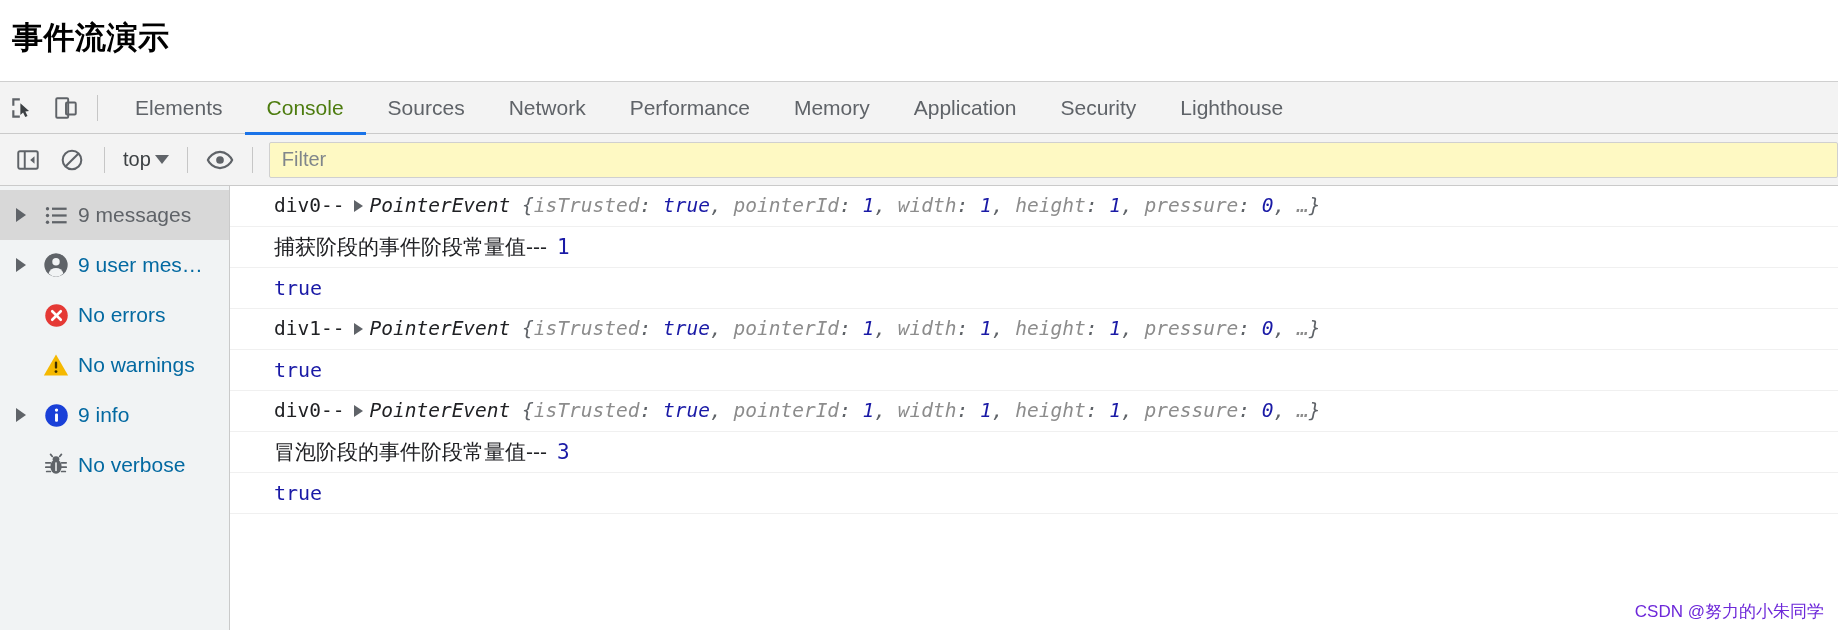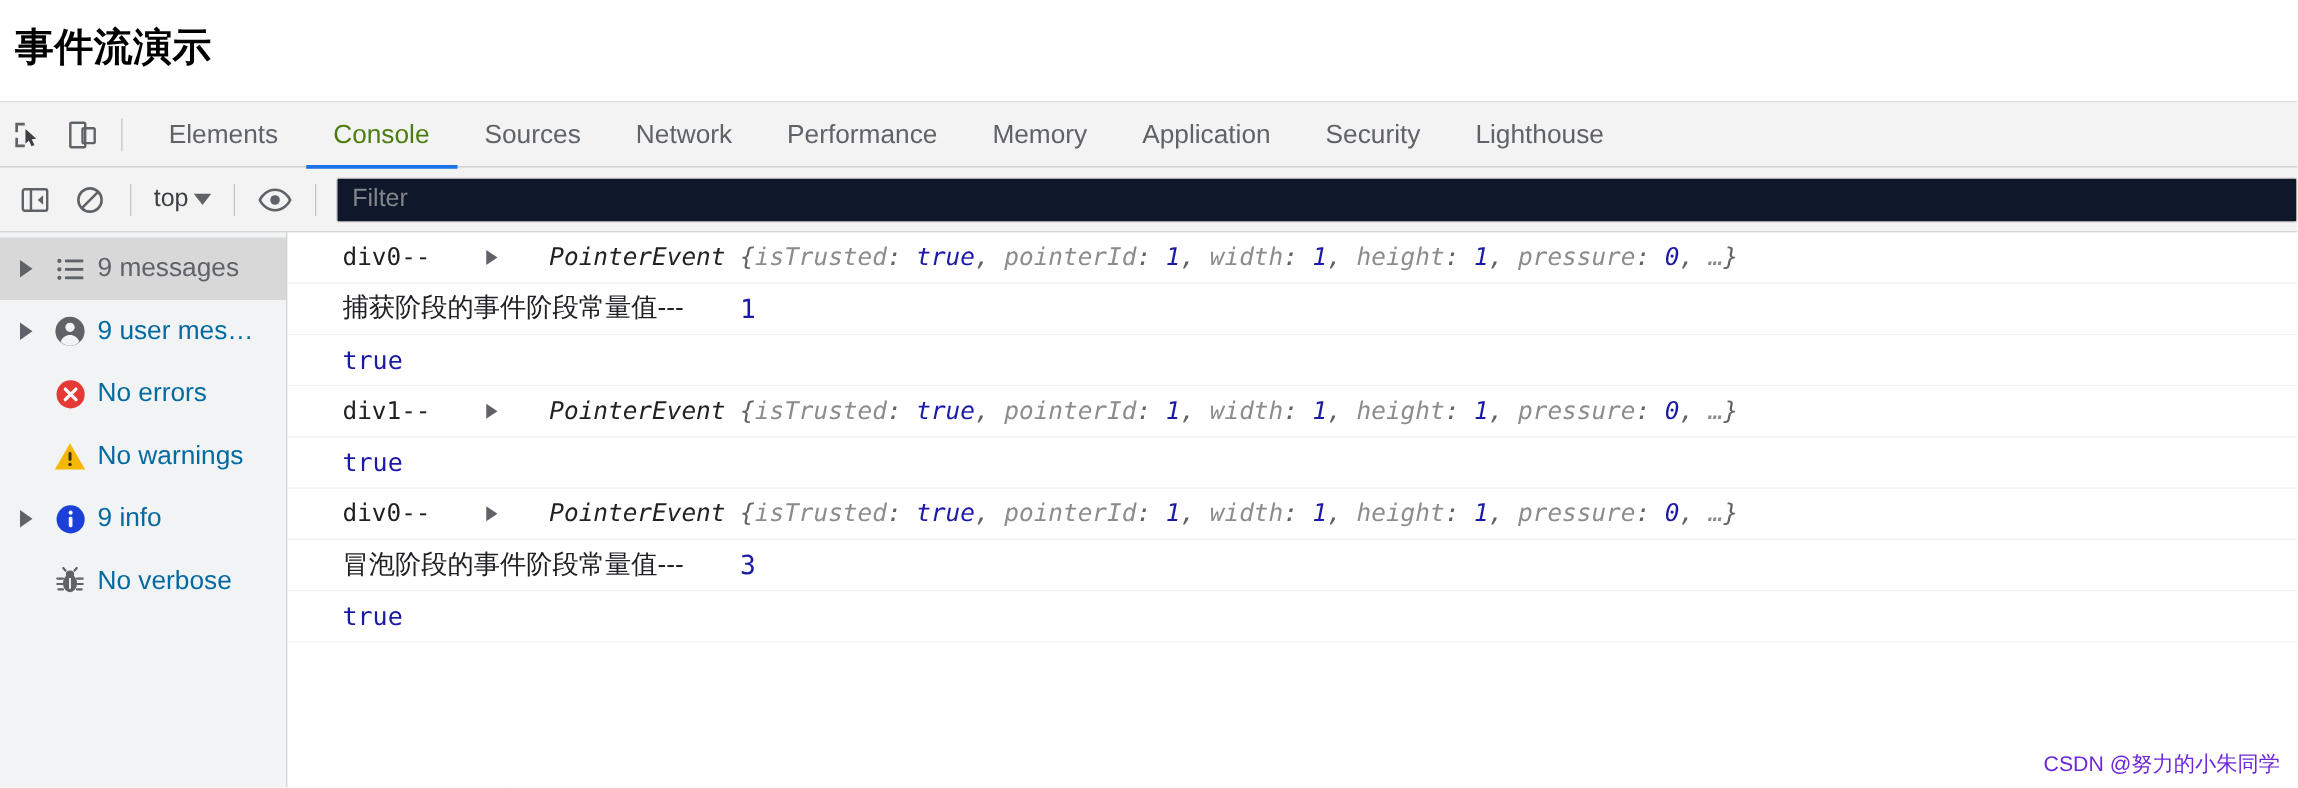--- a/index.html
+++ b/index.html
@@ -96,21 +96,21 @@
   .caret {
     width: 0; height: 0;
     border-left: 7px solid transparent;
     border-right: 7px solid transparent;
     border-top: 9px solid #5f6368;
   }
   .filter-input {
     flex: 1;
     height: 36px;
     margin-left: 6px; margin-right: 0;
-    background: #0f172a;
+    background: #fef9c3;
     border: 1px solid #d0d0d0;
     border-radius: 2px;
     font-size: 20px;
     color: #80868b;
     padding: 0 12px;
     font-family: "Liberation Sans", sans-serif;
     outline: none;
   }
   .filter-input::placeholder { color: #80868b; }
 
@@ -163,21 +163,20 @@
   }
   .msg {
     min-height: 40px;
     display: flex;
     align-items: center;
     border-bottom: 1px solid #f0f0f0;
     padding: 4px 0 4px 44px;
     font-size: 21px;
     line-height: 32px;
     white-space: nowrap;
-    gap: 35px;
   }
   .mono {
     font-family: "DejaVu Sans Mono", "Liberation Mono", monospace;
     font-size: 19.5px;
   }
   .obj-arrow {
     display: inline-block;
     width: 0; height: 0;
     border-top: 6px solid transparent;
     border-bottom: 6px solid transparent;

